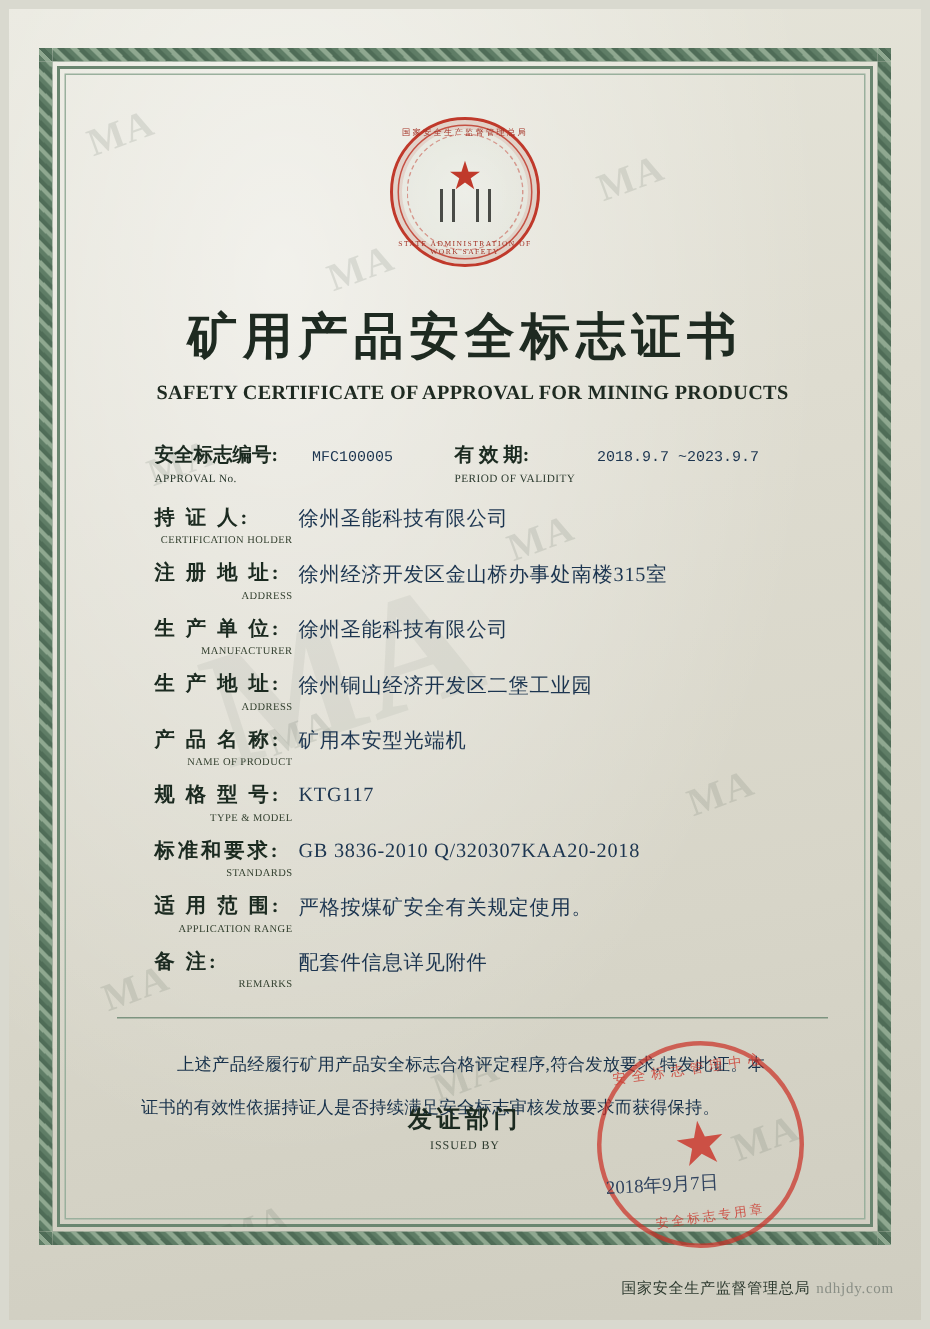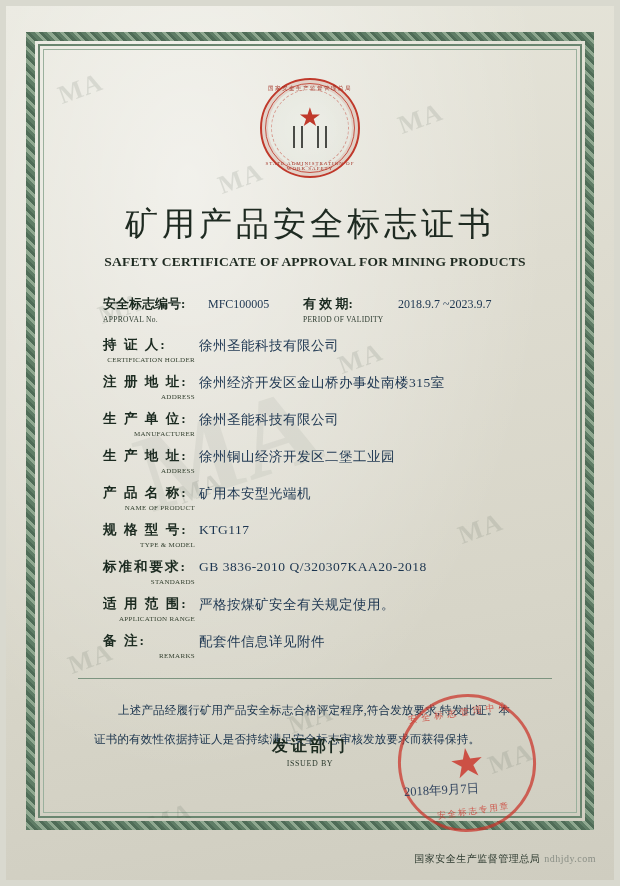--- a/index.html
+++ b/index.html
@@ -156,21 +156,21 @@
     letter-spacing: 1px;
   }
 
   
   .title-cn {
     position: absolute;
     left: 0; right: 0;
     top: 196px;
     text-align: center;
     font-family: "Liberation Serif", serif;
-    font-weight: normal;
+    font-weight: bold;
     font-size: 33px;
     letter-spacing: 4px;
     color: #1e2a21;
   }
   .title-en {
     position: absolute;
     left: 0; right: 0;
     top: 248px;
     text-align: center;
     font-family: "Liberation Serif", serif;
@@ -196,22 +196,22 @@
     font-weight: bold;
     color: #1b2a20;
   }
   .approval-row .lbl-en {
     font-family: "Liberation Serif", serif;
     font-size: 7.5px;
     color: #2b3a2e;
     letter-spacing: 0.3px;
   }
   .approval-row .val {
-    font-family: Liberation Serif, serif;
-    font-size: 12px;
+    font-family: Liberation Mono, monospace;
+    font-size: 10px;
     color: #1c3550;
     margin-top: 46px;
   }
   .ap-left { position: absolute; left: 0; top: 0; }
   .ap-num  { position: absolute; left: 105px; top: 0; }
   .ap-mid  { position: absolute; left: 200px; top: 0; }
   .ap-val  { position: absolute; left: 295px; top: 0; }
   .ap-left .lbl-en, .ap-mid .lbl-en { display: block; margin-top: 2px; }
 
   

